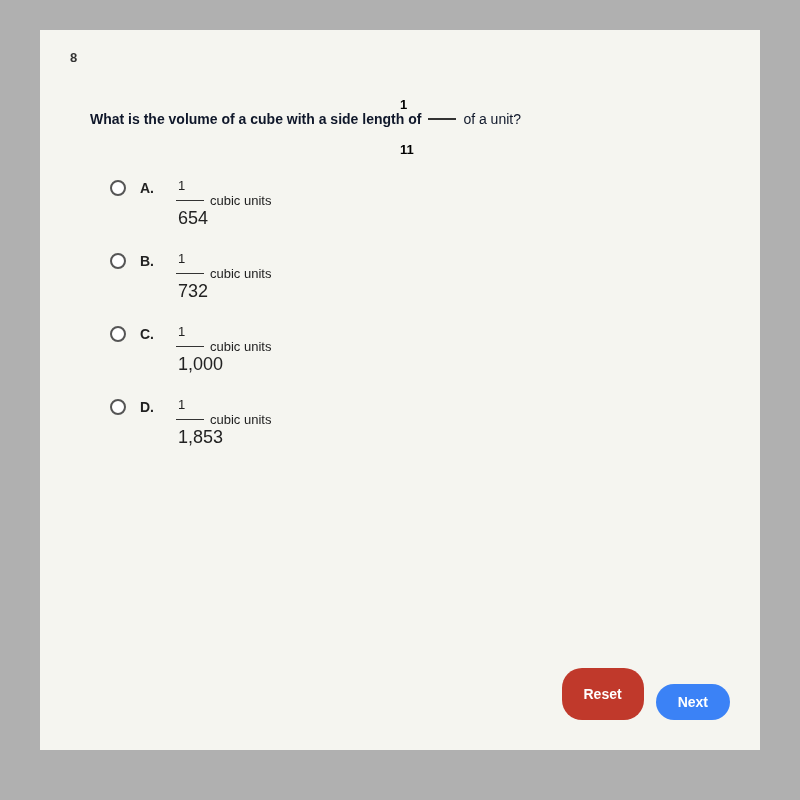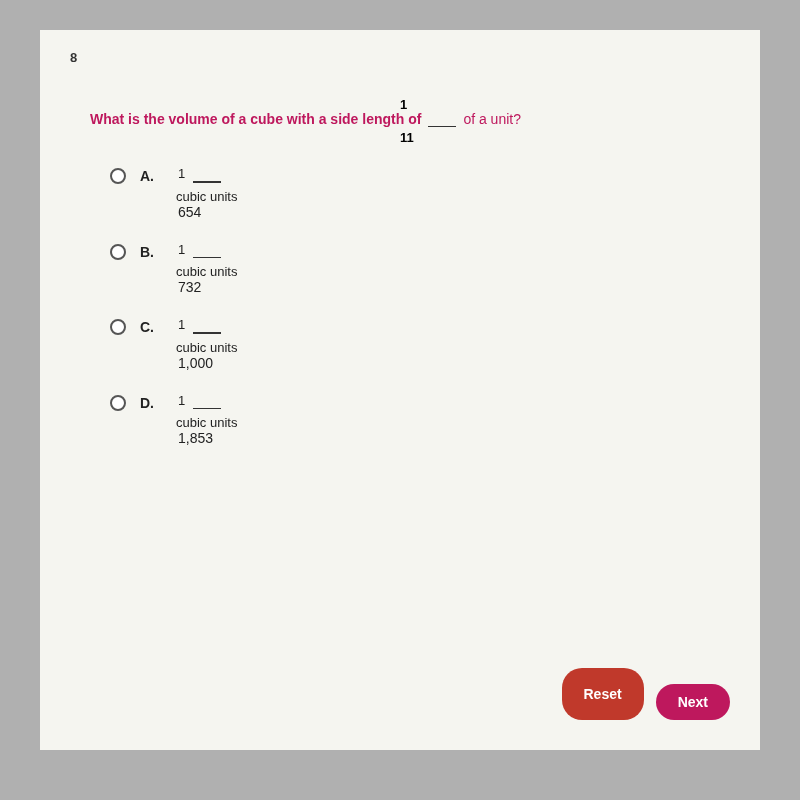--- a/index.html
+++ b/index.html
@@ -71,37 +71,36 @@
     .option-numerator {
       font-size: 13px;
       color: #222;
       padding-left: 2px;
     }
 
     .option-fraction-bar {
       display: flex;
       align-items: center;
       gap: 6px;
-      flex-direction: column;
     }
 
     .option-line {
       width: 28px;
       height: 1.5px;
       background-color: #333;
       display: inline-block;
     }
 
     .option-unit {
       font-size: 13px;
       color: #222;
     }
 
     .option-denominator {
-      font-size: 14px;
+      font-size: 18px;
       color: #222;
       padding-left: 2px;
     }
 
     .buttons-row {
       position: absolute;
       bottom: 30px;
       right: 30px;
       display: flex;
       gap: 12px;
@@ -113,60 +112,60 @@
       color: white;
       border: none;
       border-radius: 20px;
       padding: 10px 22px;
       font-size: 14px;
       font-weight: bold;
       cursor: pointer;
     }
 
     .btn-next {
-      background-color: #be185d;
+      background-color: #3b82f6;
       color: white;
       border: none;
       border-radius: 20px;
       padding: 10px 22px;
       font-size: 14px;
       font-weight: bold;
       cursor: pointer;
       margin-top: 16px;
     }
 
     .question-line {
       display: flex;
-      align-items: flex-end;
+      align-items: center;
       gap: 4px;
       flex-wrap: wrap;
       font-size: 14px;
       font-weight: bold;
-      color: #be185d;
+      color: #0f172a;
       margin-left: 20px;
     }
   </style>
 </head>
 <body>
 
 <div class="page-container">
 
   <div class="page-number">8</div>
 
   <div style="margin-left: 20px; margin-top: 0px;">
 
     <div style="text-align: left; padding-left: 310px; margin-bottom: -2px;">
       <span style="font-size:13px; font-weight:bold;">1</span>
     </div>
     <div class="question-line" style="margin-left:0;">
       <span style="font-size:14px; font-weight:bold;">What is the volume of a cube with a side length of</span>
       <span style="display:inline-block; width:28px; height:1.5px; background:#333; vertical-align:middle; margin: 0 3px;"></span>
       <span style="font-size:14px; font-weight:normal;">of a unit?</span>
     </div>
-    <div style="padding-left: 310px; margin-top:1px;">
+    <div style="padding-left: 310px; margin-top:13px;">
       <span style="font-size:13px; font-weight:bold;">11</span>
     </div>
   </div>
 
   <div class="options-container">
 
     <div class="option-item">
       <div class="radio-circle"></div>
       <div class="option-label">A.</div>
       <div class="option-fraction-block">

